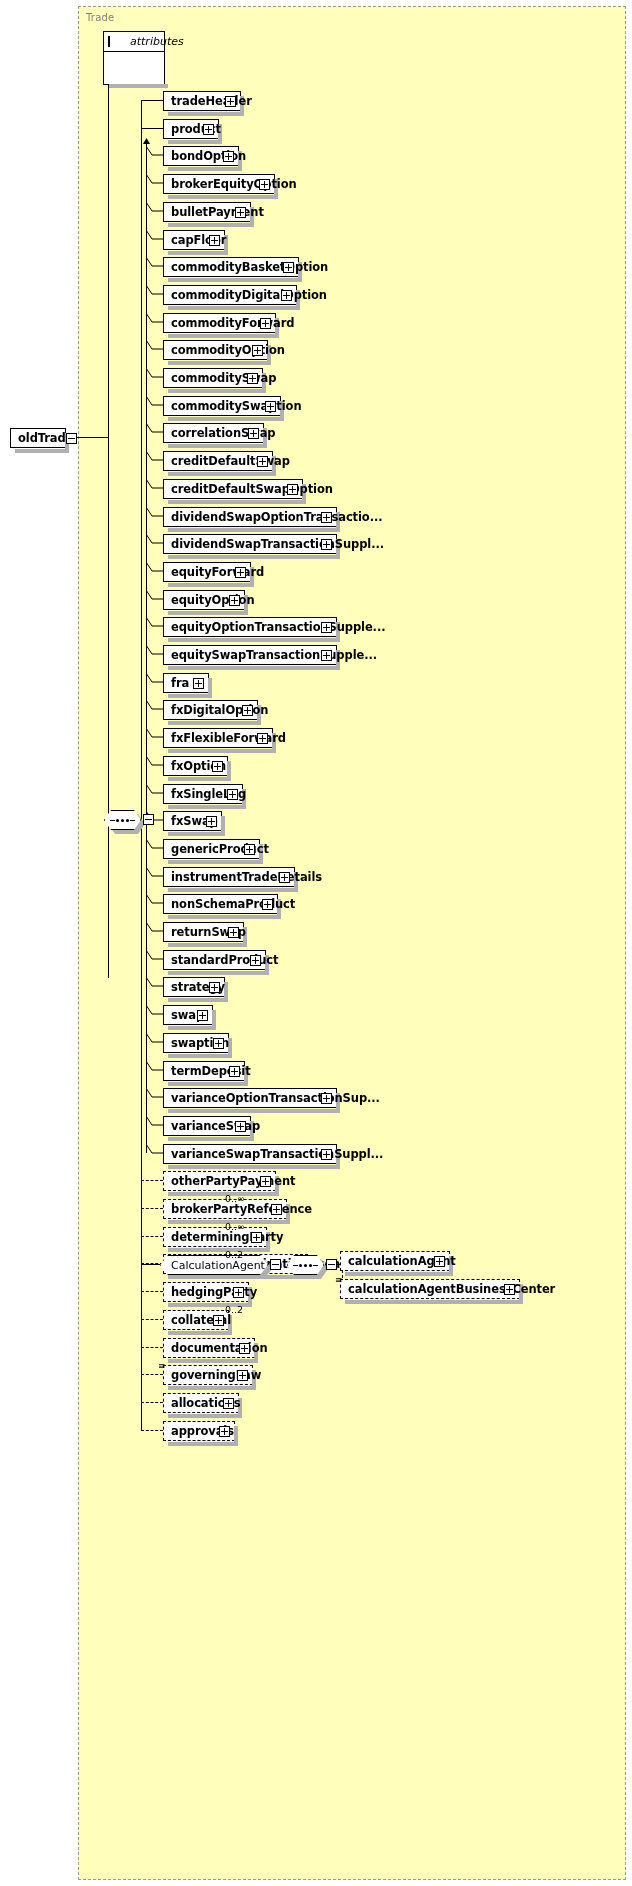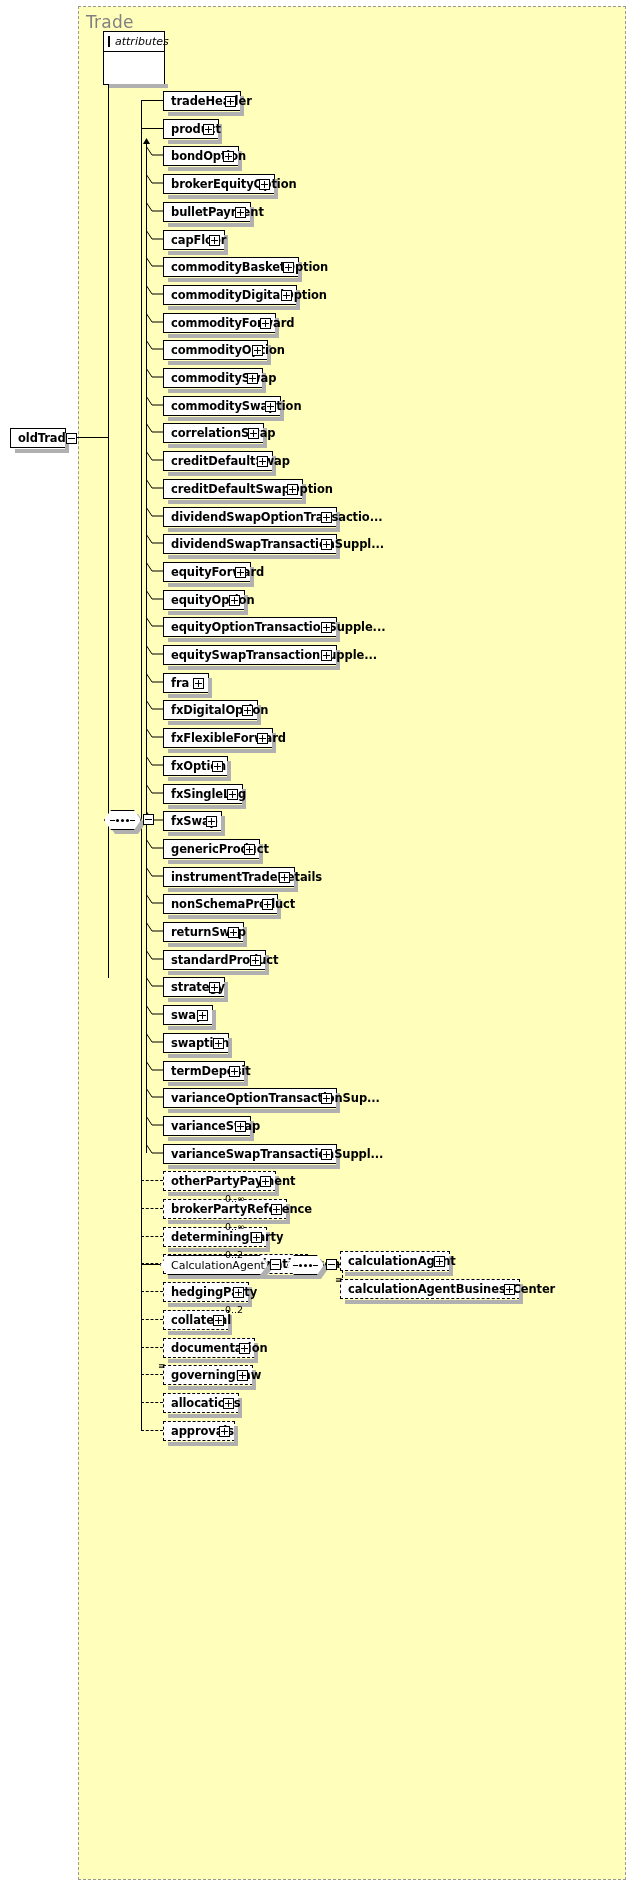--- a/index.html
+++ b/index.html
@@ -1,21 +1,21 @@
 <!DOCTYPE html>
 <html><head>
 <meta charset="utf-8">
 <style>
   html,body{margin:0;padding:0;background:#ffffff;}
   body{font-family:"DejaVu Sans","Liberation Sans",sans-serif;}
   #canvas{position:relative;width:632px;height:1886px;background:#ffffff;overflow:hidden;}
 
   
   .ct-box{position:absolute;background:#ffffbb;border:1px dashed #999999;box-sizing:border-box;}
-  .ct-label{position:absolute;color:#808080;font-size:17px;letter-spacing:.2px;}
+  .ct-label{position:absolute;color:#808080;font-size:10px;letter-spacing:.2px;}
 
   
   .node{position:absolute;box-sizing:border-box;background:#ffffff;border:1px solid #000000;
         height:20px;display:flex;align-items:center;z-index:5;}
   .node::after{content:"";position:absolute;left:4px;right:-4px;top:20px;height:4px;background:#b0b0b0;z-index:-1;}
   .node::before{content:"";position:absolute;top:4px;bottom:-4px;right:-4px;width:4px;background:#b0b0b0;z-index:-1;}
   .node.dashed{border:1px dashed #000000;}
   .node .lbl{font-size:11.5px;color:#000000;padding-left:7px;padding-right:4px;white-space:nowrap;
              font-weight:600;letter-spacing:-.1px;}
 
@@ -26,21 +26,21 @@
   .ctl i.h{left:1px;right:1px;top:4px;height:1px;}
   .ctl i.v{top:1px;bottom:1px;left:4px;width:1px;}
 
   
   .ctl.out{right:-12px;top:4px;}
 
   
   .attr-wrap{position:absolute;background:#ffffff;border:1px solid #000;box-sizing:border-box;z-index:6;}
   .attr-wrap::after{content:"";position:absolute;left:5px;right:-4px;bottom:-4px;height:4px;background:#b0b0b0;z-index:-1;}
   .attr-hdr{height:19px;display:flex;align-items:center;border-bottom:1px solid #000;}
-  .attr-hdr .txt{font-style:italic;font-size:11px;padding-left:5px;color:#000;}
+  .attr-hdr .txt{font-style:italic;font-size:11px;padding-left:20px;color:#000;}
   .attr-hdr .mbox{width:11px;height:11px;border:1px solid #000;margin-left:4px;position:relative;box-sizing:border-box;}
   .attr-hdr .mbox i{position:absolute;left:1px;right:1px;top:4px;height:1px;background:#000;}
   .attr-item{position:absolute;border:1px dashed #000;background:#fff;height:19px;
              display:flex;align-items:center;justify-content:center;box-sizing:border-box;}
   .attr-item::after{content:"";position:absolute;left:4px;right:-4px;bottom:-4px;height:4px;background:#b0b0b0;z-index:-1;}
   .attr-item .txt{font-size:11px;font-weight:600;}
 
   
   .mg{position:absolute;height:20px;background:#fff;border:1px solid #000;box-sizing:border-box;z-index:6;
       display:flex;align-items:center;justify-content:center;

